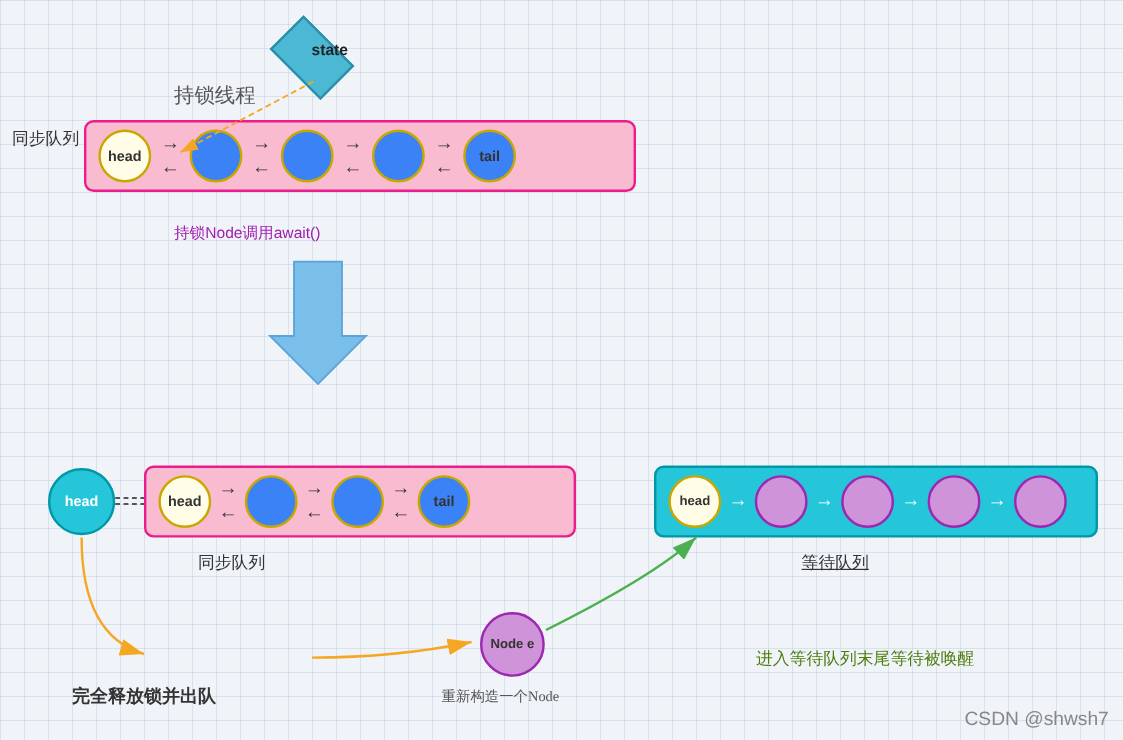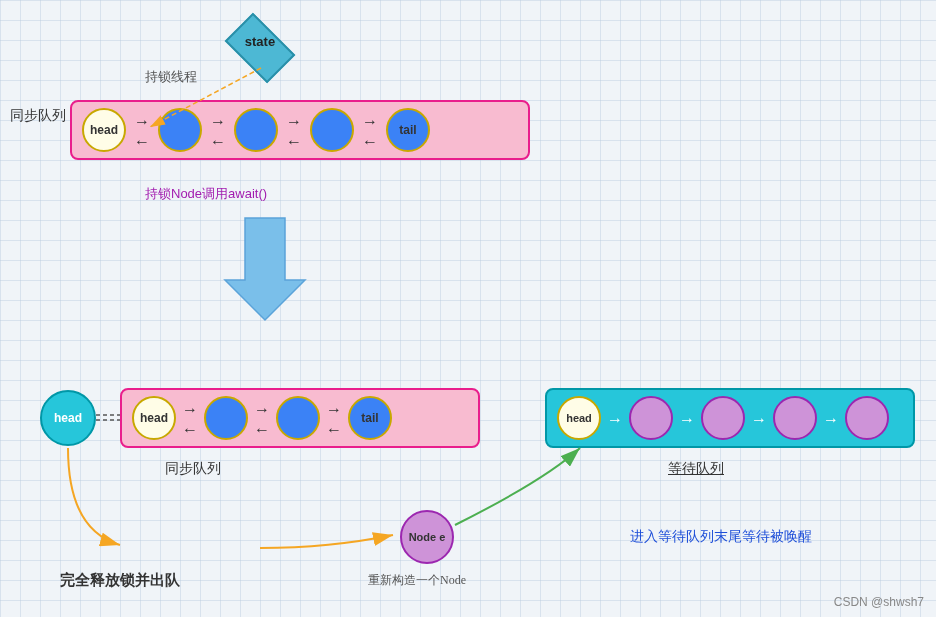--- a/index.html
+++ b/index.html
@@ -25,33 +25,33 @@
       height: 40px;
       background: #4db8d4;
       transform: rotate(45deg);
       border: 2px solid #2a8fa8;
     }
     .state-label {
       position: absolute;
       top: 34px;
       left: 230px;
       width: 60px;
-      text-align: center;
+      text-align: right;
       font-size: 13px;
       color: #222;
       font-weight: bold;
       z-index: 10;
     }
 
     
     .chijiu-label {
       position: absolute;
       top: 68px;
       left: 145px;
-      font-size: 13px;
+      font-size: 17px;
       color: #555;
     }
 
     
     .sync-queue-label-top {
       position: absolute;
       top: 107px;
       left: 10px;
       font-size: 14px;
       color: #333;
@@ -231,32 +231,32 @@
       position: absolute;
       top: 572px;
       left: 368px;
       font-size: 12px;
       color: #555;
       font-family: Liberation Serif, serif;
     }
 
     .enter-wait-label {
       position: absolute;
-      top: 528px;
+      top: 540px;
       left: 630px;
       font-size: 14px;
-      color: #1d4ed8;
+      color: #4d7c0f;
     }
 
     
     .csdn-watermark {
       position: absolute;
       bottom: 8px;
       right: 12px;
-      font-size: 12px;
+      font-size: 16px;
       color: #888;
     }
 
     
     .arrows-svg {
       position: absolute;
       top: 0;
       left: 0;
       width: 936px;
       height: 617px;

